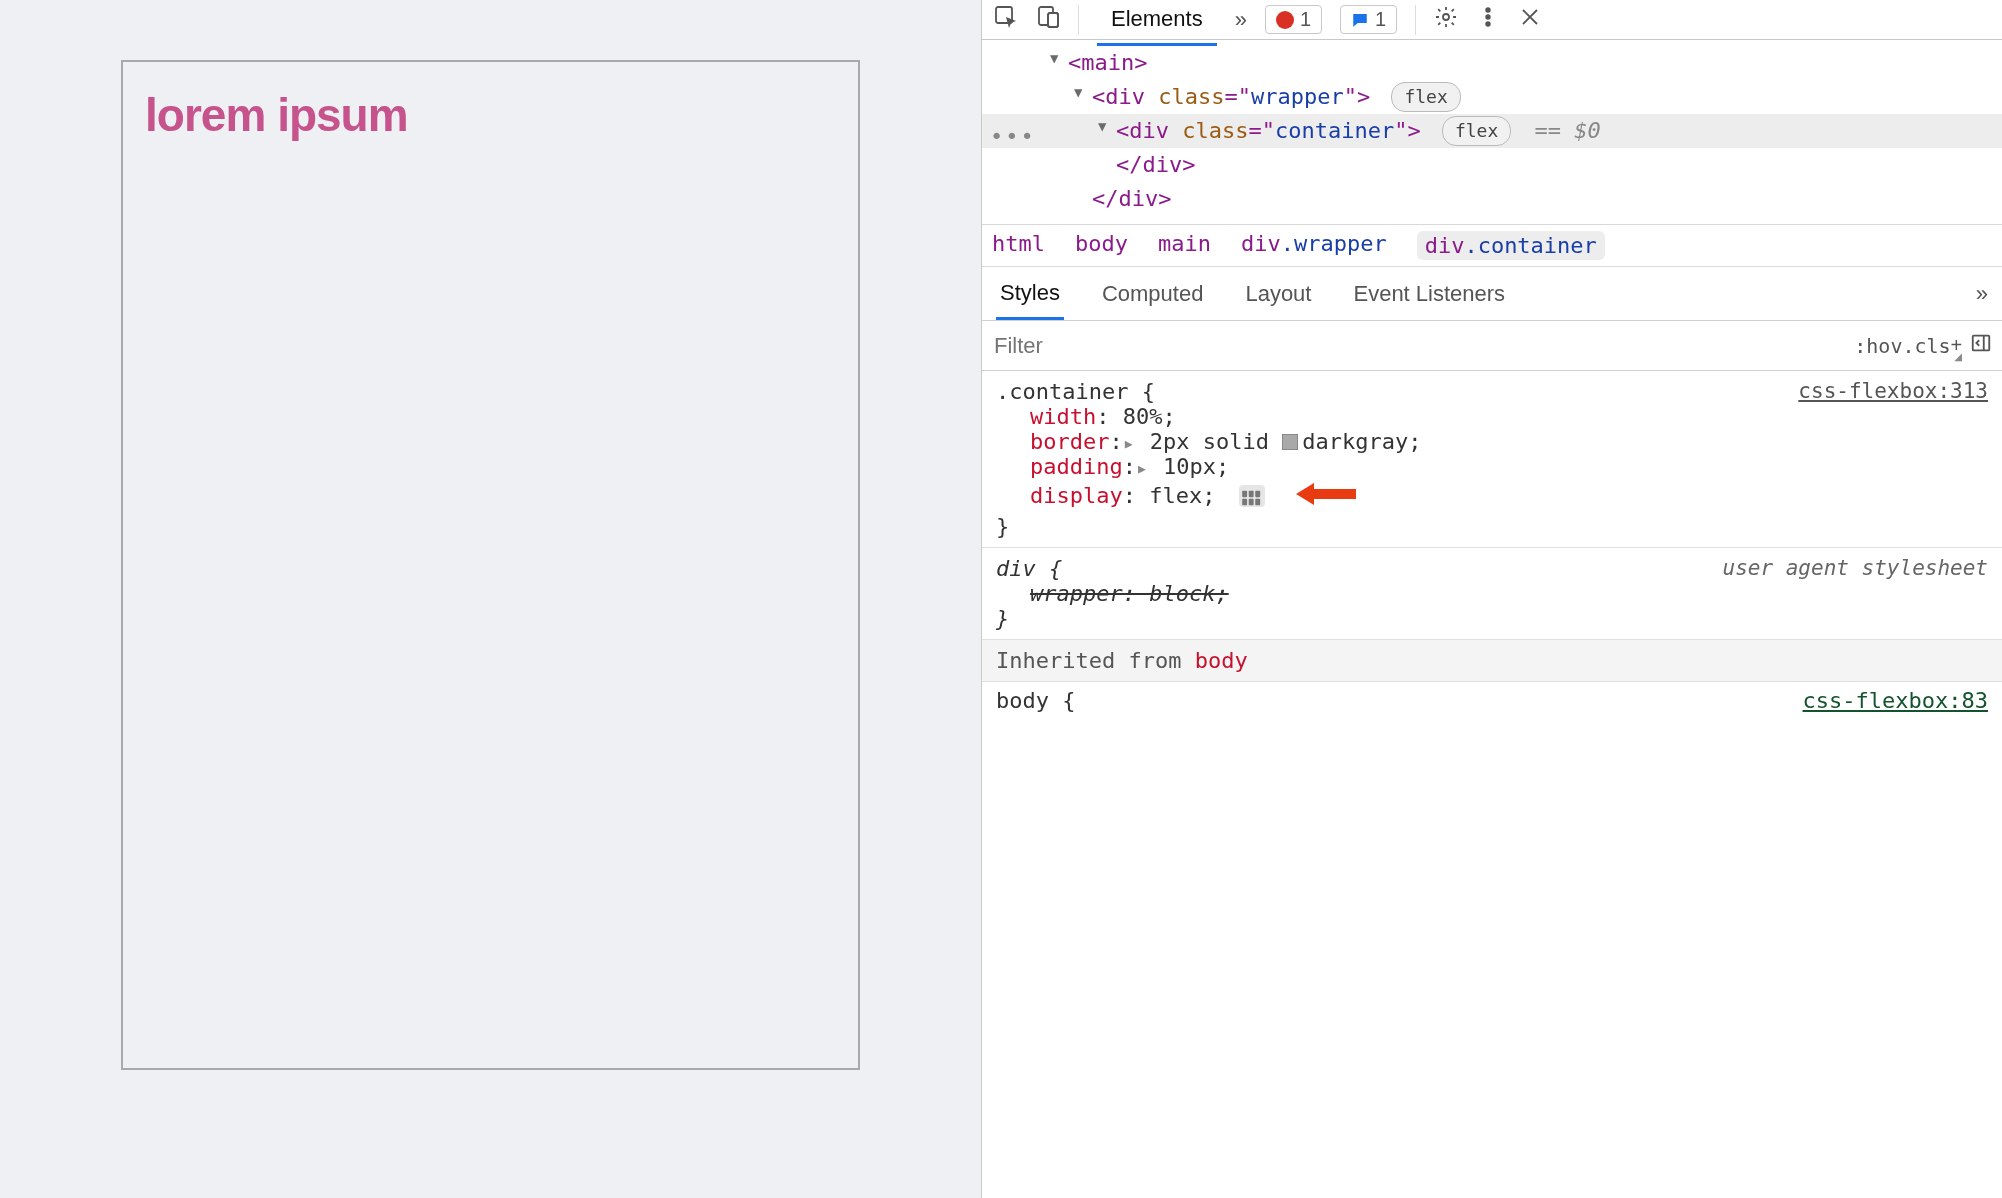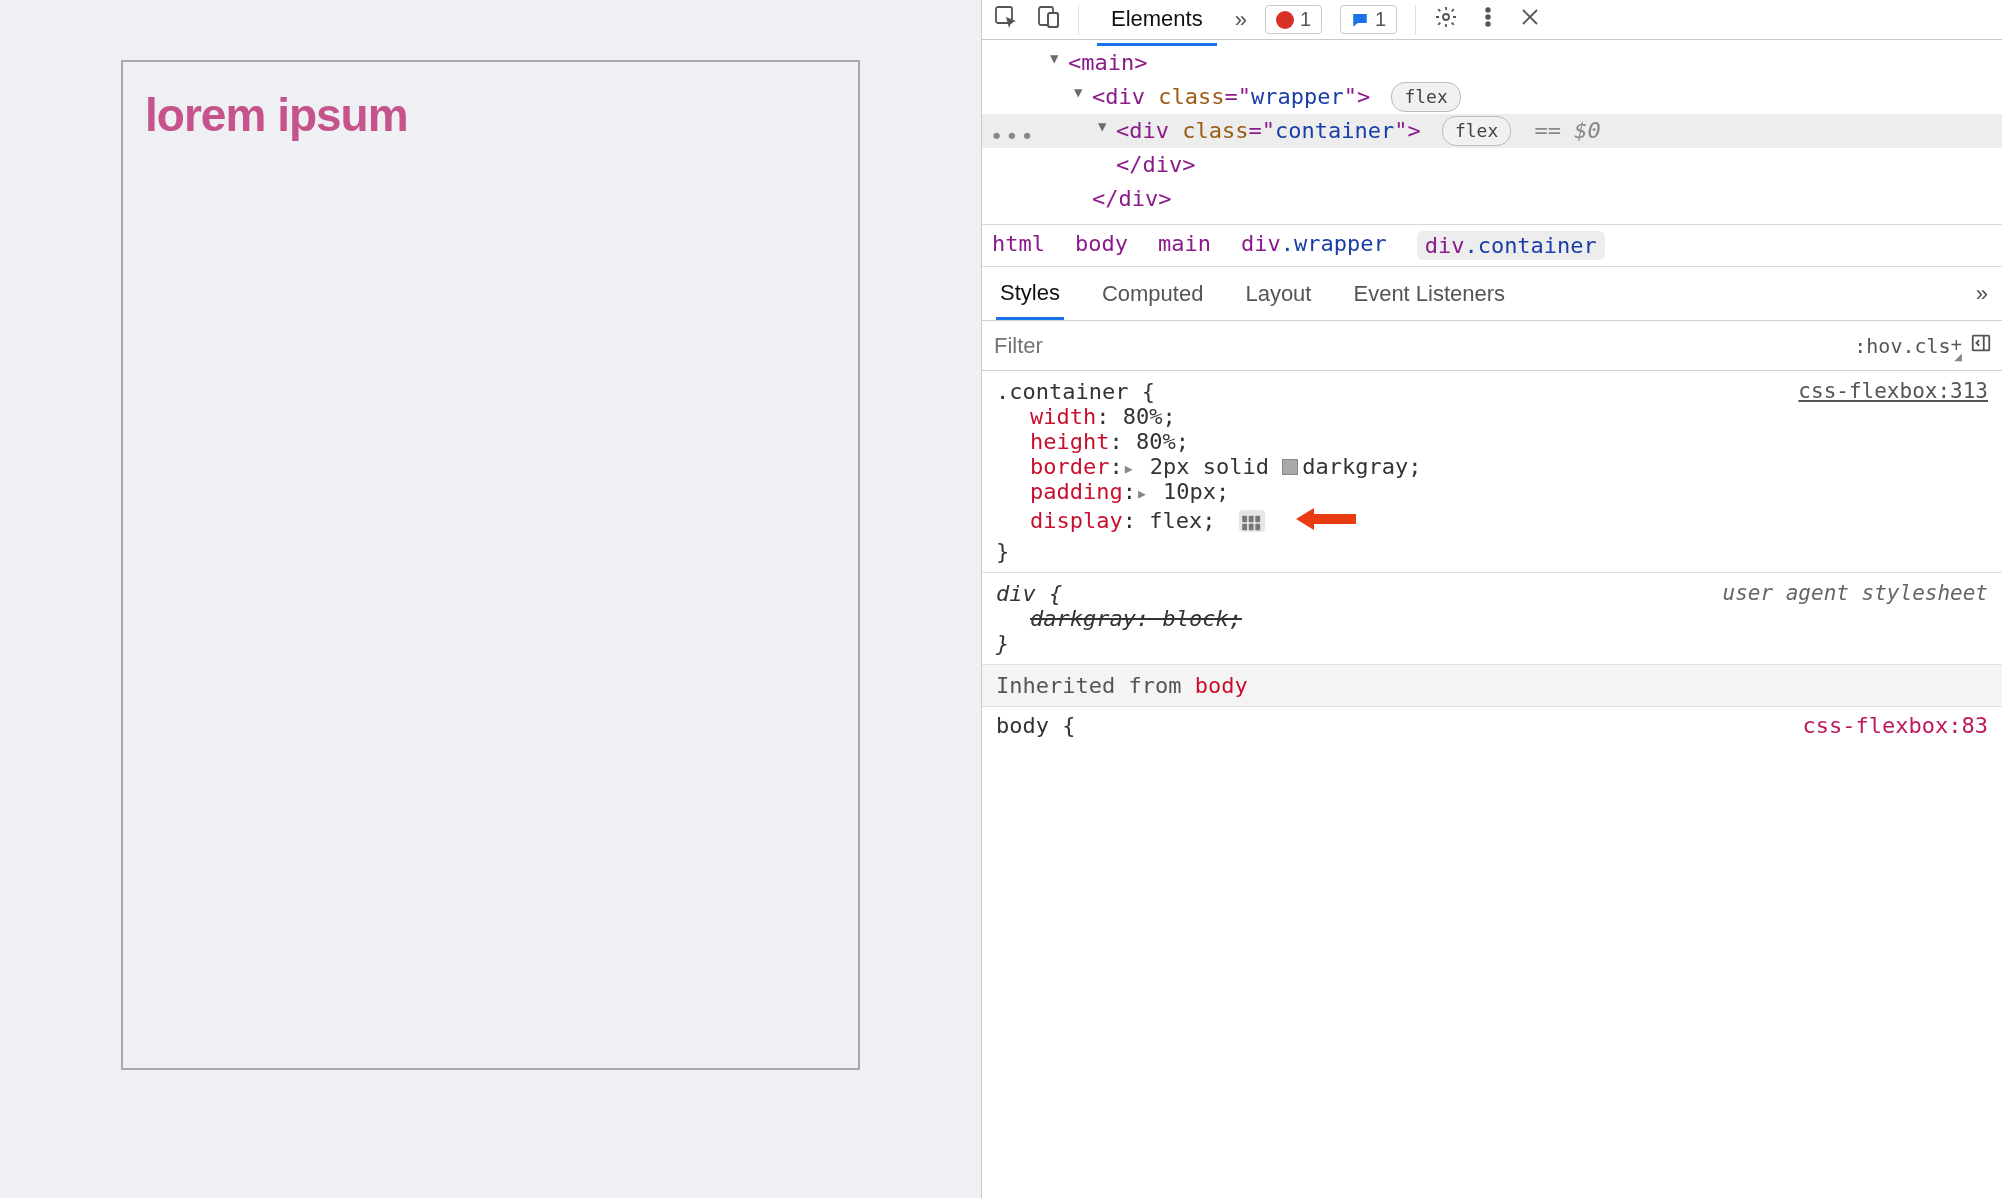--- a/index.html
+++ b/index.html
@@ -191,21 +191,21 @@
   .inherited {
     background:#f4f4f4; border-bottom:1px solid #e0e0e0;
     padding: 8px 14px; color:#555;
   }
   .inherited .from { color:#c8102e; font-family: ui-monospace, Menlo, monospace; }
 
   .peek-bottom {
     padding: 6px 14px 0 14px; color:#333;
     display:flex; justify-content:space-between;
   }
-  .peek-bottom .src { color:#be185d; }
+  .peek-bottom .src { text-decoration: underline; color:#14532d; }
 </style>
 </head>
 <body>
 
 <div class="page-viewport">
   <div class="page-box">
     <h1>lorem ipsum</h1>
   </div>
 </div>
 
@@ -322,21 +322,20 @@
       </span>
     </div>
   </div>
 
   <div class="styles-pane mono">
 
     <div class="rule">
       <span class="source">css-flexbox:313</span>
       <div class="sel">.container {</div>
       <div class="decl"><span class="pn">width</span><span class="pv">: 80%;</span></div>
-      <div class="decl"><span class="pn">height</span><span class="pv">: 80%;</span></div>
       <div class="decl">
         <span class="pn">border</span><span class="pv">:</span><span class="tri-mini">▶</span><span class="pv"> 2px solid </span><span class="swatch"></span><span class="pv">darkgray;</span>
       </div>
       <div class="decl">
         <span class="pn">padding</span><span class="pv">:</span><span class="tri-mini">▶</span><span class="pv"> 10px;</span>
       </div>
       <div class="decl">
         <span class="pn">display</span><span class="pv">: flex;</span>
         <span class="flex-grid-icon">
           <svg viewBox="0 0 26 22">
@@ -353,21 +352,21 @@
               <polygon points="0,15 18,4 18,10 60,10 60,20 18,20 18,26" fill="#e83b12"></polygon>
             </svg>
         </span>
       </div>
       <div class="sel">}</div>
     </div>
 
     <div class="rule" style="font-style:italic">
       <span class="source ua">user agent stylesheet</span>
       <div class="sel">div {</div>
-      <div class="decl struck">darkgray: block;</div>
+      <div class="decl struck">wrapper: block;</div>
       <div class="sel">}</div>
     </div>
 
     <div class="inherited">
       <span>Inherited from </span><span class="from">body</span>
     </div>
 
     <div class="peek-bottom">
       <span>body {</span>
       <span class="src">css-flexbox:83</span>

